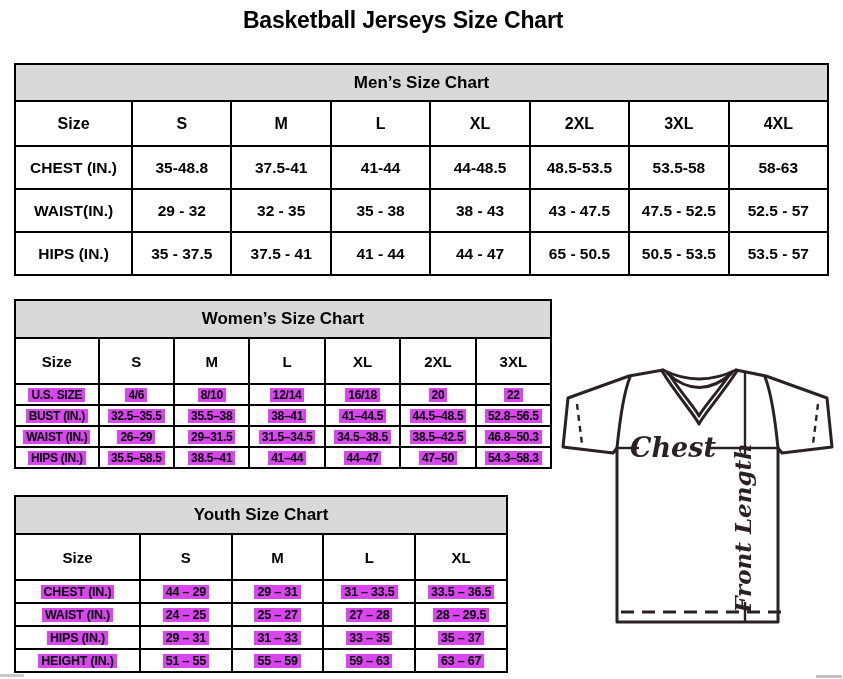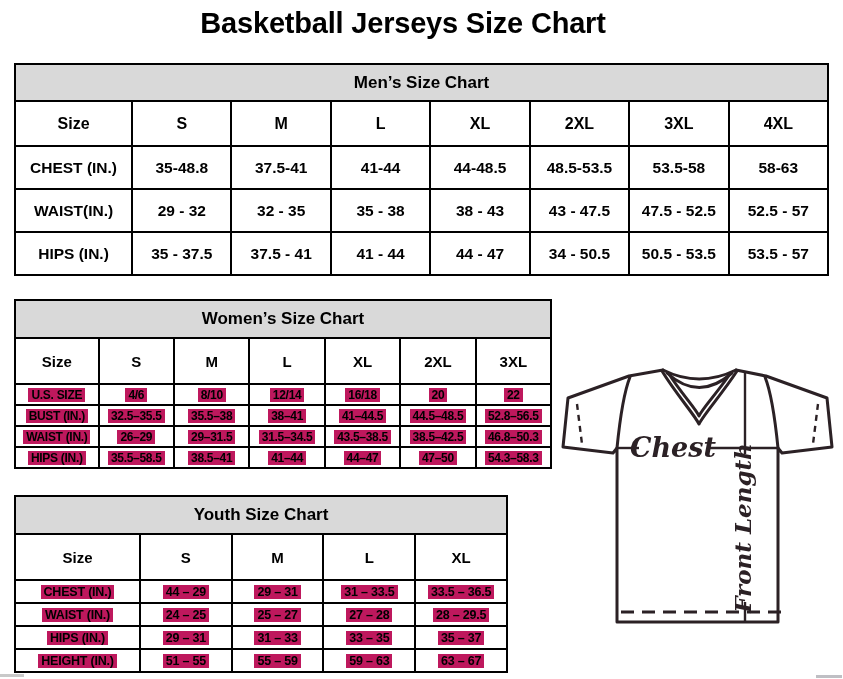--- a/index.html
+++ b/index.html
@@ -3,21 +3,21 @@
 <meta charset="utf-8">
 <style>
   * { box-sizing: border-box; }
   html,body { margin:0; padding:0; }
   body {
     width:843px; height:679px; background:#ffffff; position:relative;
     font-family:"Liberation Sans", sans-serif; color:#000; overflow:hidden;
   }
   .page-title {
     position:absolute; top:7px; left:0; width:806px; text-align:center;
-    font-size:29px; font-weight:bold; letter-spacing:-0.2px;
+    font-size:23px; font-weight:bold; letter-spacing:-0.2px;
   }
   table.size-table {
     position:absolute; border-collapse:collapse; table-layout:fixed;
     border:2px solid #404040;
   }
   table.size-table td {
     border:2px solid #000; text-align:center; vertical-align:middle;
     padding:0; font-weight:bold;
   }
   td.band { background:#d9d9d9; font-size:17px; }
@@ -33,21 +33,21 @@
   .womens .head-row td { height:46px; font-size:15px; }
   .womens .data-row td { height:21px; font-size:12px; letter-spacing:-0.3px; }
   
   .youth { left:14px; top:495px; width:494px; }
   .youth td { border-width:1px; }
   .youth td.band { height:38px; border-width:2px; }
   .youth .head-row td { height:46px; font-size:15px; }
   .youth .data-row td { height:23px; font-size:12.5px; letter-spacing:-0.2px; }
   
   .womens .data-row span, .youth .data-row span {
-    background:#be185d; padding:0 3px;
+    background:#d946ef; padding:0 3px;
   }
   
   .jersey-wrap { position:absolute; left:555px; top:360px; width:288px; height:320px; }
   
   .artifact { position:absolute; height:3px; }
   .artifact-left  { left:0;    top:674px; width:24px; background:#c9c9c9; }
   .artifact-right { left:816px; top:675px; width:26px; background:#bfbfc4; }
 </style>
 </head>
 <body>
@@ -98,21 +98,21 @@
     <td>43 - 47.5</td>
     <td>47.5 - 52.5</td>
     <td>52.5 - 57</td>
   </tr>
   <tr class="data-row">
     <td>HIPS (IN.)</td>
     <td>35 - 37.5</td>
     <td>37.5 - 41</td>
     <td>41 - 44</td>
     <td>44 - 47</td>
-    <td>34 - 50.5</td>
+    <td>65 - 50.5</td>
     <td>50.5 - 53.5</td>
     <td>53.5 - 57</td>
   </tr>
 </tbody>
   </table>
 
 <table class="size-table womens">
   <colgroup>
     <col style="width:15.6%">
       <col style="width:14.07%">
@@ -151,21 +151,21 @@
     <td><span>38–41</span></td>
     <td><span>41–44.5</span></td>
     <td><span>44.5–48.5</span></td>
     <td><span>52.8–56.5</span></td>
   </tr>
   <tr class="data-row">
     <td><span>WAIST (IN.)</span></td>
     <td><span>26–29</span></td>
     <td><span>29–31.5</span></td>
     <td><span>31.5–34.5</span></td>
-    <td><span>43.5–38.5</span></td>
+    <td><span>34.5–38.5</span></td>
     <td><span>38.5–42.5</span></td>
     <td><span>46.8–50.3</span></td>
   </tr>
   <tr class="data-row">
     <td><span>HIPS (IN.)</span></td>
     <td><span>35.5–58.5</span></td>
     <td><span>38.5–41</span></td>
     <td><span>41–44</span></td>
     <td><span>44–47</span></td>
     <td><span>47–50</span></td>

